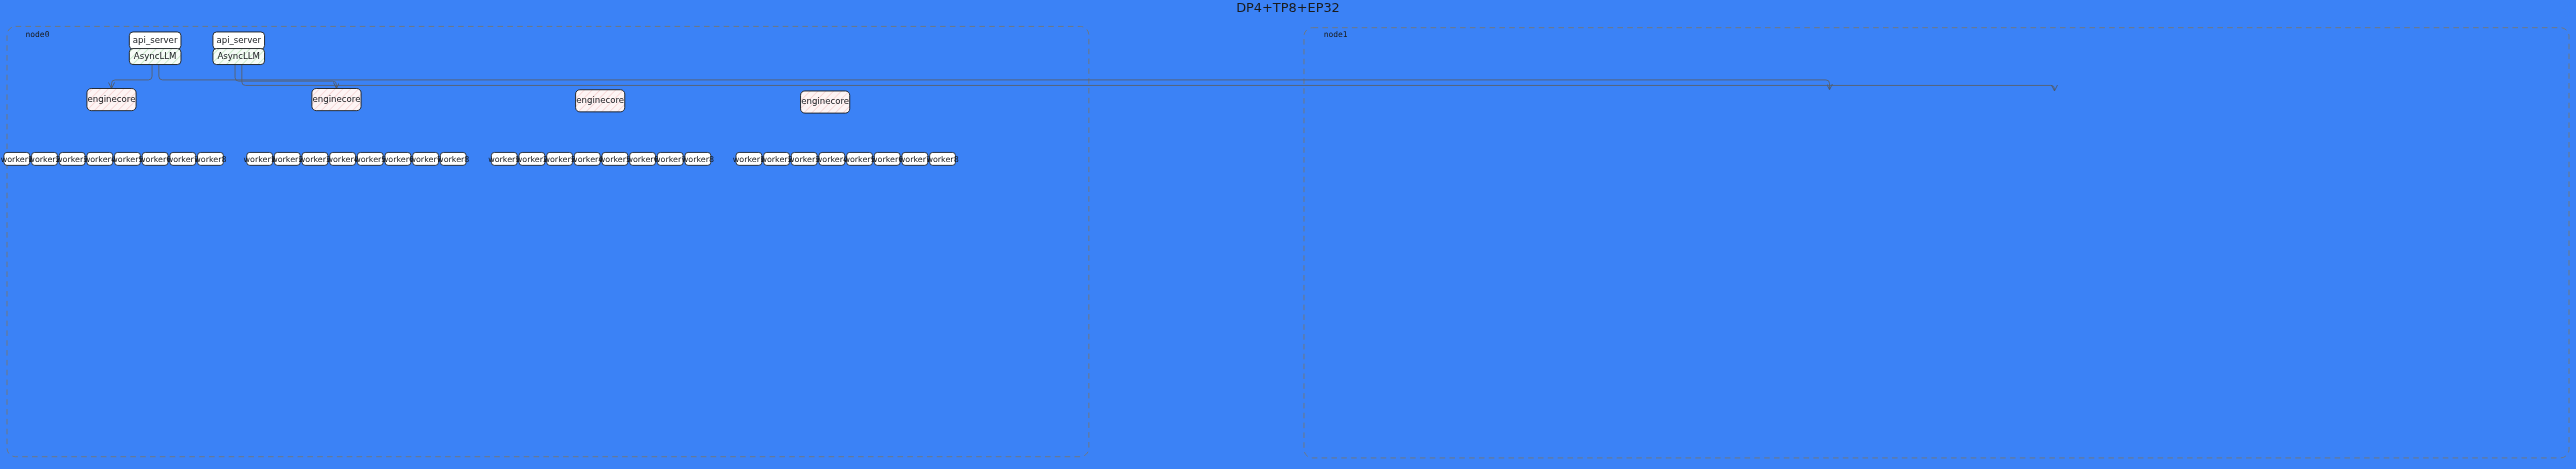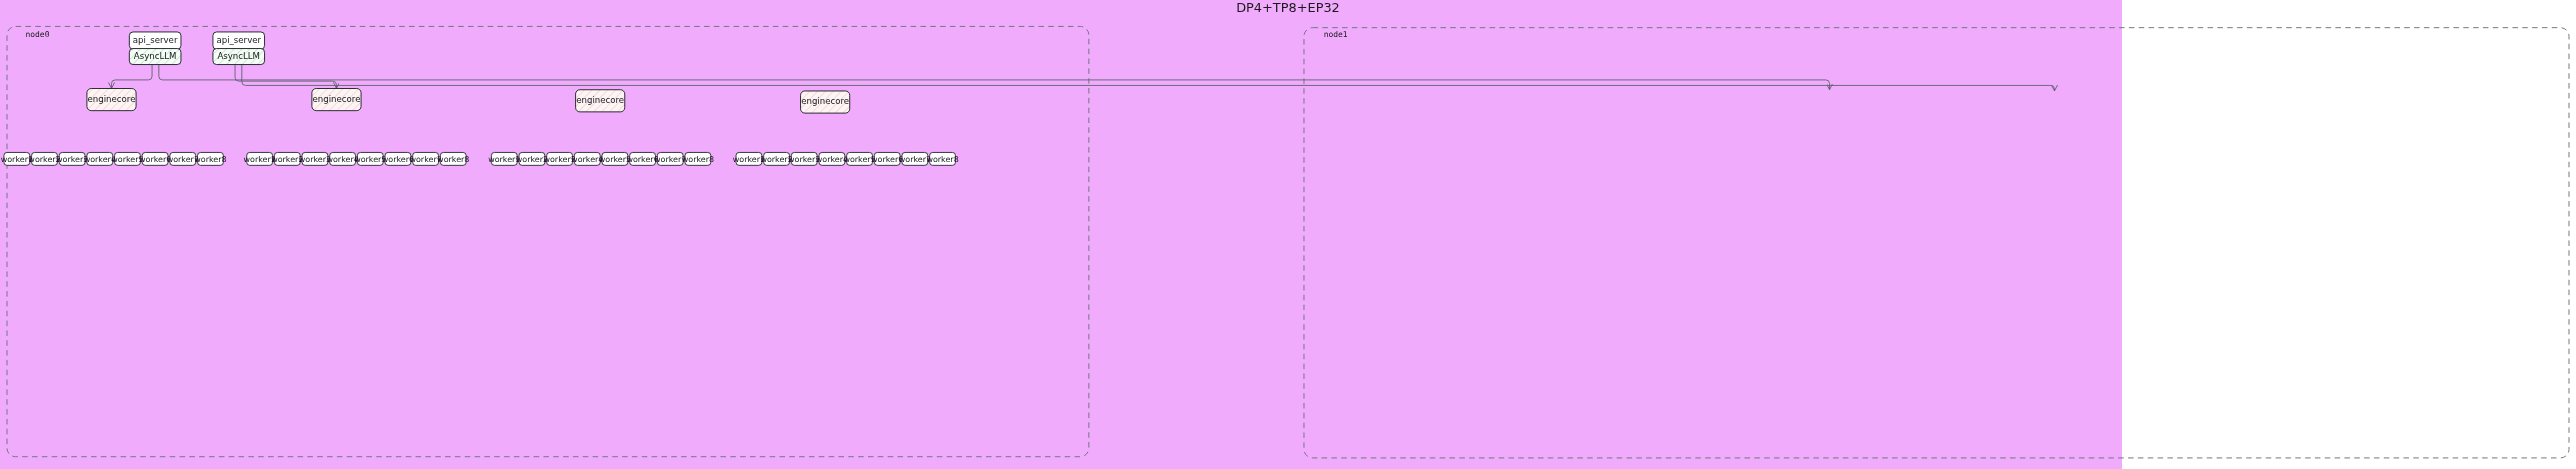--- a/index.html
+++ b/index.html
@@ -1,18 +1,18 @@
 <!DOCTYPE html>
 <html style="font-size:9.8px"><head>
 <meta charset="utf-8">
 <style>
   html,body{margin:0;padding:0;background:#ffffff;}
   body{width:2576px;height:469px;overflow:hidden;
        font-family:"DejaVu Sans",sans-serif;}
-  #stage{position:relative;width:2122px;height:469px;background:#f0abfc;}
+  #stage{position:relative;width:2576px;height:469px;background:#3b82f6;}
   svg{display:block;}
   .ttl{font-family:"DejaVu Sans",sans-serif;font-size:21px;fill:#1a1a1a;}
   .nodelbl{font-family:"DejaVu Sans Mono","DejaVu Sans",monospace;font-size:13px;fill:#1a1a1a;}
   .boxlbl{font-family:"DejaVu Sans",sans-serif;font-size:14px;fill:#16191d;}
   .wklbl{font-family:"DejaVu Sans",sans-serif;font-size:13px;fill:#16191d;}
 </style>
 </head>
 <body>
 
 <div id="stage">

